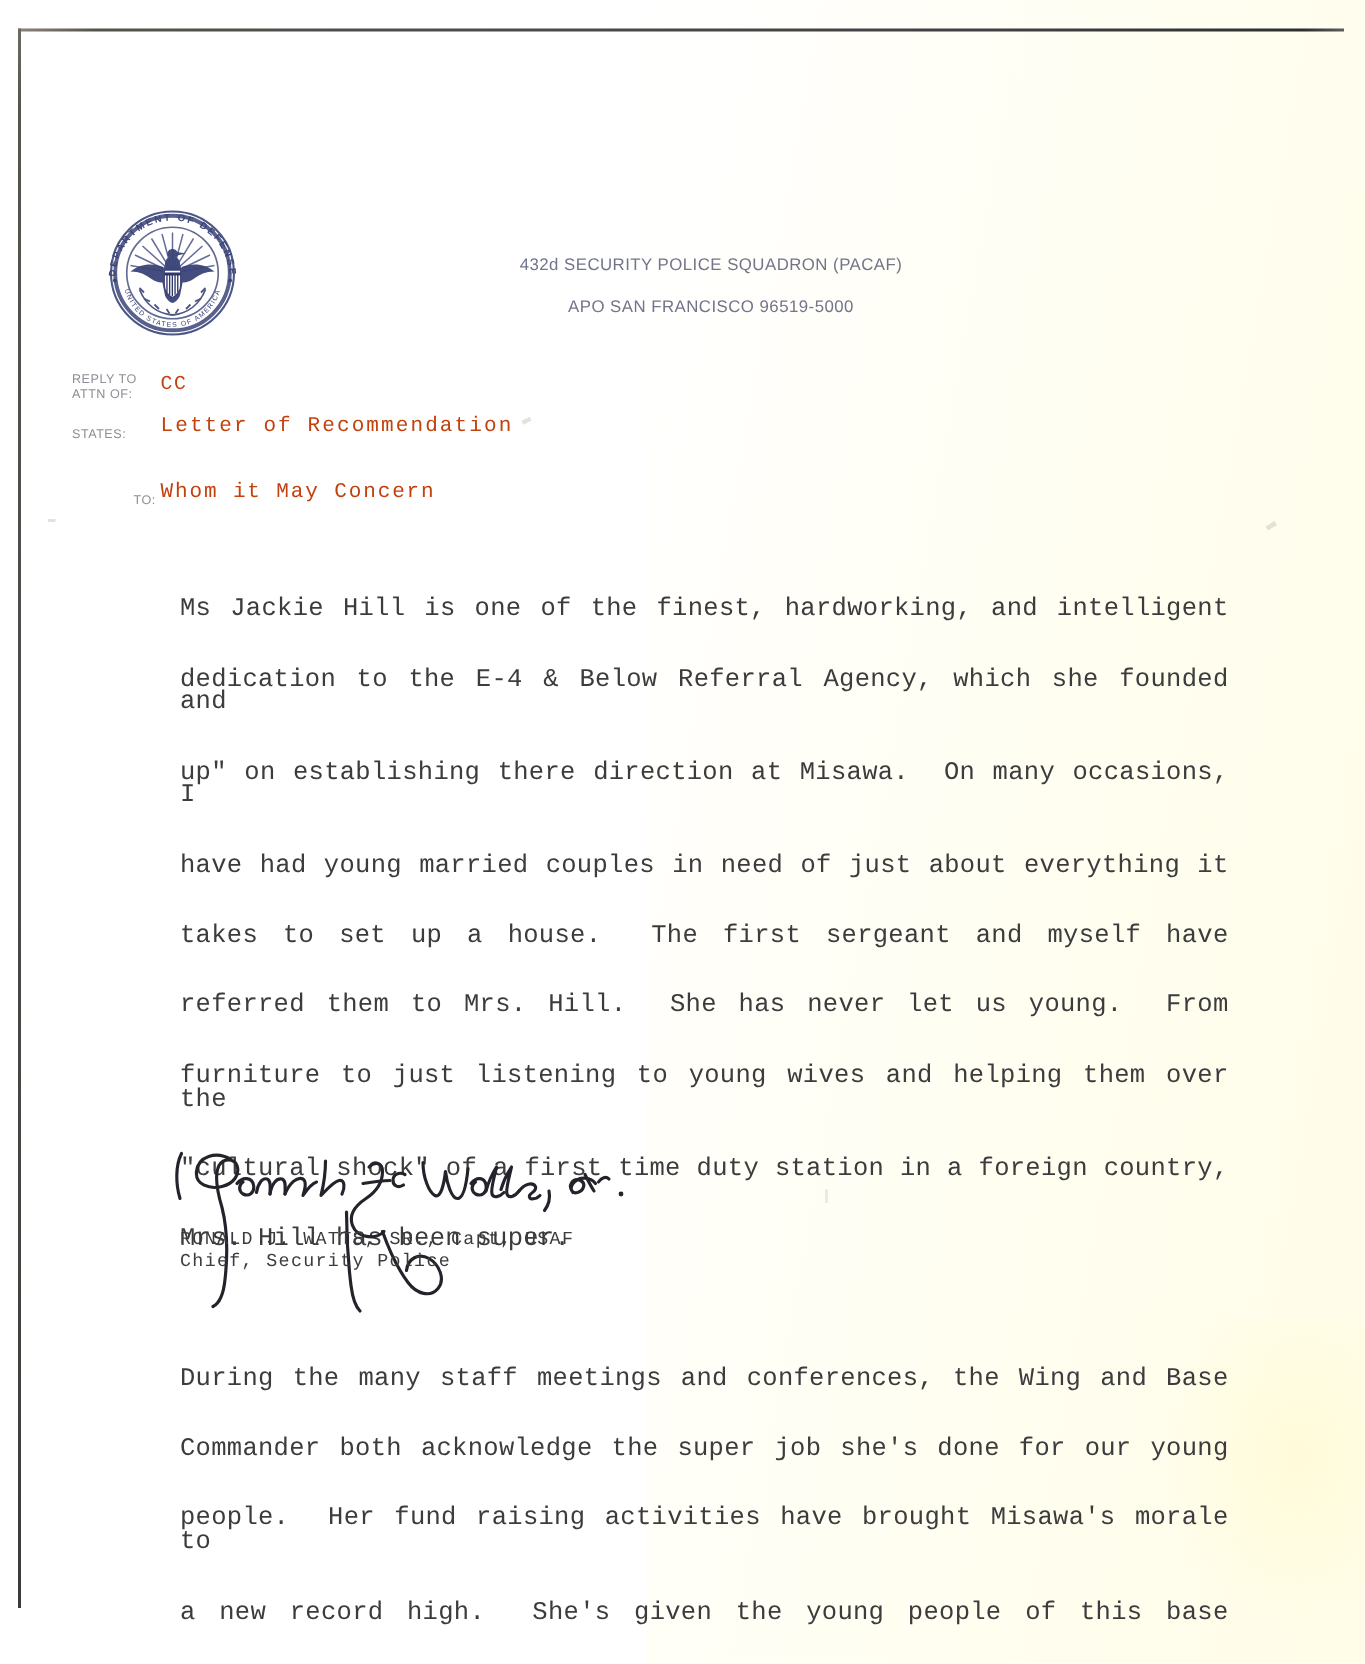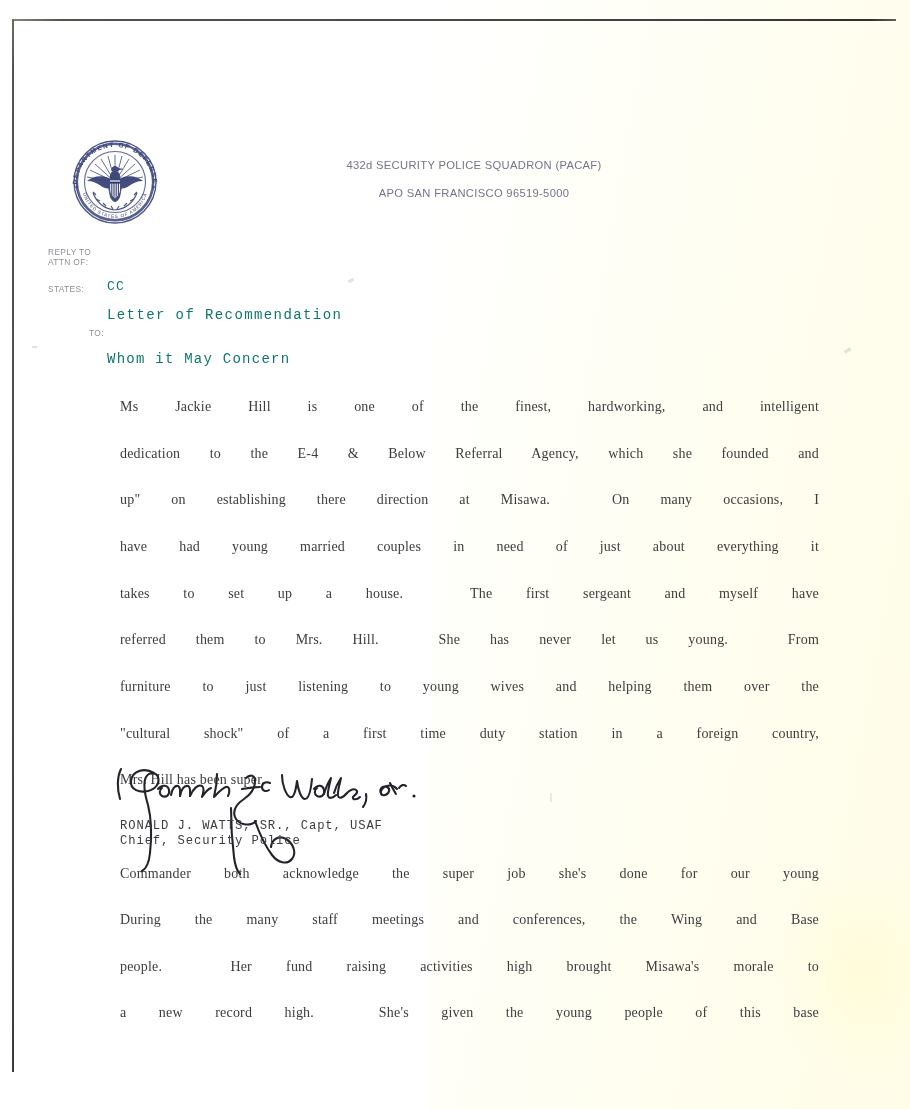--- a/index.html
+++ b/index.html
@@ -100,21 +100,21 @@
     font-size: 19.5px;
     letter-spacing: 0.55px;
     font-weight: 400;
     color: #6a6d85;
     white-space: nowrap;
   }
   .lh-line2, .lh-line3 {
     font-size: 11.2px;
     letter-spacing: 0.32px;
     color: #72758a;
-    margin-top: 8px;
+    margin-top: 20px;
     white-space: nowrap;
   }
   .lh-line3 { margin-top: 16px; }
 
   
   .form-label {
     position: absolute;
     font-size: 8.4px;
     letter-spacing: 0.35px;
     color: #8e8e96;
@@ -124,33 +124,32 @@
 
   
   .tw {
     font-family: "Liberation Mono", "DejaVu Sans Mono", monospace;
     color: #3b3b3d;
   }
   .field-value {
     position: absolute;
     font-size: 13.2px;
     letter-spacing: 1.1px;
-    color: #0f766e;
-    margin-top: 31px;
+    color: #c2410c;
   }
 
   .body-block {
     position: absolute;
     left: 106px;
     top: 347px;
     width: 699px;
   }
   .para {
-    font-family: Liberation Serif, serif;
-    font-size: 14px;
+    font-family: Liberation Mono, monospace;
+    font-size: 17px;
     line-height: 15.55px;
     color: #3c3c3e;
     letter-spacing: 0.2px;
     margin: 0 0 15.6px 0;
     white-space: pre-wrap;
   }
   .para .jline {
     display: block;
     text-align: justify;
     text-align-last: justify;
@@ -291,23 +290,23 @@
         <span class="jline">up" on establishing there direction at Misawa.  On many occasions, I</span>
         <span class="jline">have had young married couples in need of just about everything it</span>
         <span class="jline">takes to set up a house.  The first sergeant and myself have</span>
         <span class="jline">referred them to Mrs. Hill.  She has never let us young.  From</span>
         <span class="jline">furniture to just listening to young wives and helping them over the</span>
         <span class="jline">"cultural shock" of a first time duty station in a foreign country,</span>
         <span class="jline last">Mrs. Hill has been super.</span>
       </p>
 
       <p class="para">
+        <span class="jline">During the many staff meetings and conferences, the Wing and Base</span>
         <span class="jline">Commander both acknowledge the super job she's done for our young</span>
-        <span class="jline">During the many staff meetings and conferences, the Wing and Base</span>
-        <span class="jline">people.  Her fund raising activities high brought Misawa's morale to</span>
+        <span class="jline">people.  Her fund raising activities have brought Misawa's morale to</span>
         <span class="jline">a new record high.  She's given the young people of this base</span>
         
         
         
       </p>
 
     </div>
 
     <div class="sig-wrap">
 

